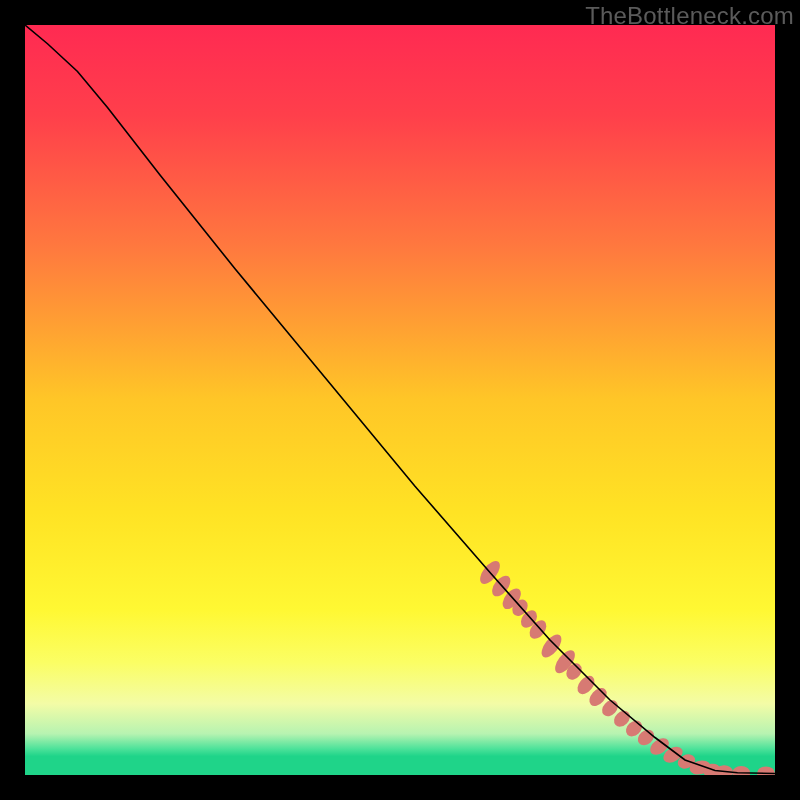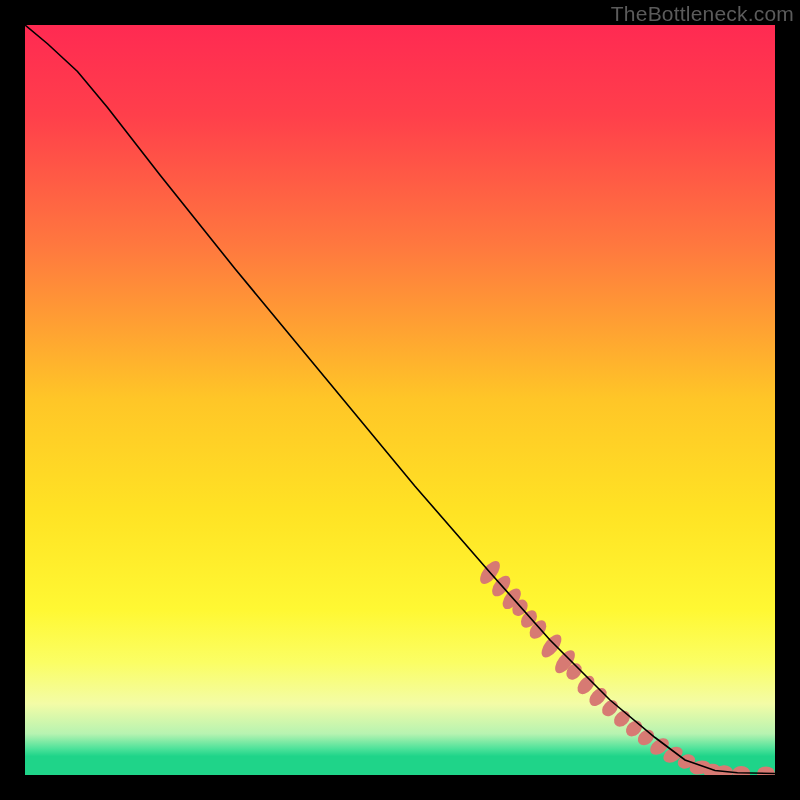--- a/index.html
+++ b/index.html
@@ -22,21 +22,21 @@
     left: 25px;
     top: 25px;
     width: 750px;
     height: 750px;
   }
   .watermark {
     position: absolute;
     top: 2px;
     right: 6px;
     color: #5b5b5b;
-    font-size: 21px;
+    font-size: 24px;
     font-weight: 500;
     letter-spacing: 0.2px;
     user-select: none;
   }
 </style>
 </head>
 <body>
 
 <div class="stage">
   <svg class="plot" viewBox="0 0 750 750">

